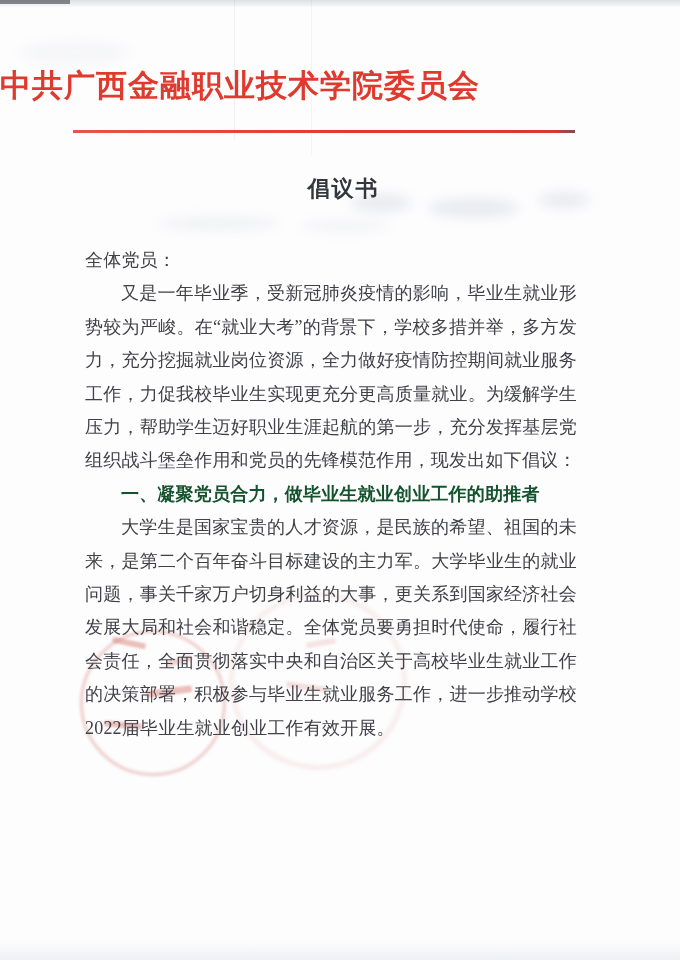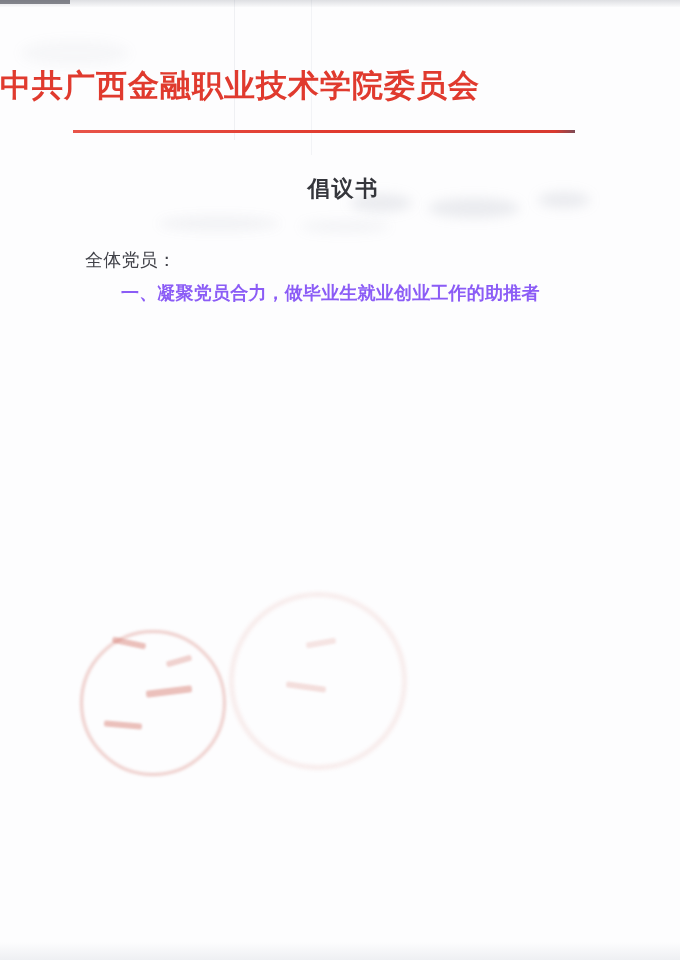--- a/index.html
+++ b/index.html
@@ -51,21 +51,21 @@
     text-align: justify;
     text-justify: inter-character;
     z-index: 2;
     margin-top: 27px;
   }
   .content p { margin: 0; padding: 0; text-indent: 36px; }
   .content p.salutation { text-indent: 0; }
   .content p.heading {
     font-family: "Liberation Sans", "DejaVu Sans", sans-serif;
     font-weight: bold;
-    color: #8b5cf6;
+    color: #14532d;
     letter-spacing: 0.2px;
   }
 
   
   .artifact { position: absolute; pointer-events: none; }
   .top-edge {
     top: 0; left: 0; width: 680px; height: 7px; z-index: 1;
     background: linear-gradient(to bottom, rgba(95,100,115,0.20), rgba(150,156,170,0.04));
   }
   .corner-mark {
@@ -135,16 +135,18 @@
   <div class="artifact seal-mark" style="left:306px; top:640px; width:30px; height:6px; transform:rotate(-10deg); opacity:.4;"></div>
   <div class="artifact bottom-edge"></div>
 
   <div class="org-title">中共广西金融职业技术学院委员会</div>
   <div class="red-rule"></div>
 
   <div class="doc-title">倡议书</div>
 
   <div class="content">
     <p class="salutation">全体党员：</p>
+    <p class="para">又是一年毕业季，受新冠肺炎疫情的影响，毕业生就业形势较为严峻。在“就业大考”的背景下，学校多措并举，多方发力，充分挖掘就业岗位资源，全力做好疫情防控期间就业服务工作，力促我校毕业生实现更充分更高质量就业。为缓解学生压力，帮助学生迈好职业生涯起航的第一步，充分发挥基层党组织战斗堡垒作用和党员的先锋模范作用，现发出如下倡议：</p>
     <p class="para heading">一、凝聚党员合力，做毕业生就业创业工作的助推者</p>
+    <p class="para">大学生是国家宝贵的人才资源，是民族的希望、祖国的未来，是第二个百年奋斗目标建设的主力军。大学毕业生的就业问题，事关千家万户切身利益的大事，更关系到国家经济社会发展大局和社会和谐稳定。全体党员要勇担时代使命，履行社会责任，全面贯彻落实中央和自治区关于高校毕业生就业工作的决策部署，积极参与毕业生就业服务工作，进一步推动学校2022届毕业生就业创业工作有效开展。</p>
   </div>
 
 </div>
 
 </body></html>

